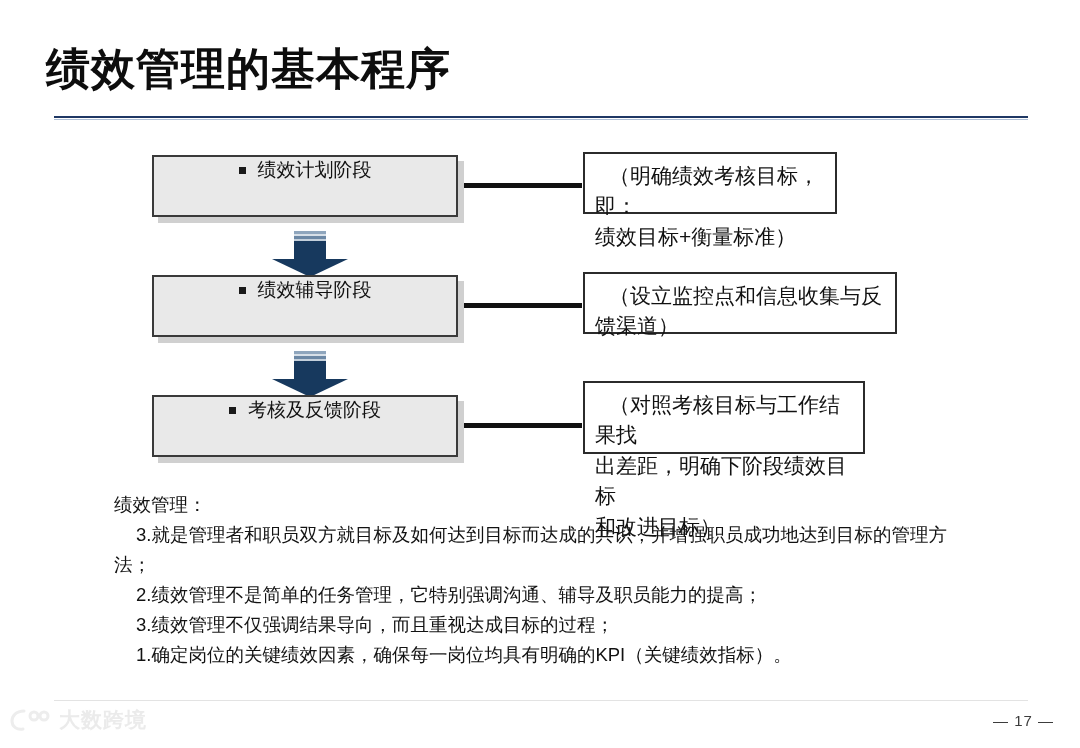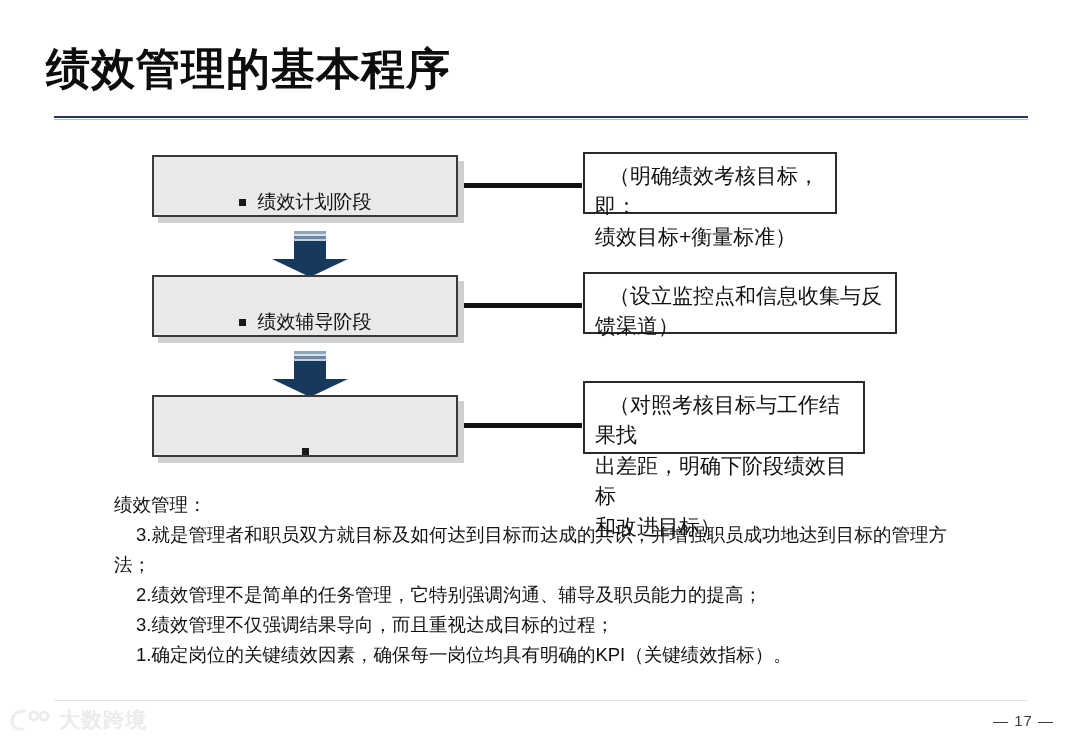--- a/index.html
+++ b/index.html
@@ -55,21 +55,21 @@
 
   .stage-box {
     position: absolute;
     width: 306px;
     height: 62px;
     background: #e9e9e9;
     border: 2px solid #3a3a3a;
     box-shadow: 6px 6px 0 rgba(150,150,150,0.45);
     box-sizing: border-box;
     display: flex;
-    align-items: flex-end;
+    align-items: flex-start;
     justify-content: center;
   }
   .stage-inner {
     display: flex;
     align-items: center;
     gap: 12px;
   }
   .stage-bullet {
     width: 7px;
     height: 7px;
@@ -228,20 +228,21 @@
       <rect x="22" y="5" width="32" height="3" fill="#6c88a5"></rect>
       <rect x="22" y="8" width="32" height="2" fill="#c3cfdb"></rect>
       <rect x="22" y="10" width="32" height="19" fill="#17395e"></rect>
       <polygon points="0,28 76,28 38,46" fill="#17395e"></polygon>
     </svg>
   </div>
 
   <div class="stage-box stage-3">
     <span class="stage-inner">
       <span class="stage-bullet"></span>
+      <span class="stage-label">考核及反馈阶段</span>
     </span>
   </div>
   <div class="connector connector-3"></div>
 
   <div class="callout callout-1">
     <p>（明确绩效考核目标，即：</p>
     <p>绩效目标+衡量标准）</p>
   </div>
 
   <div class="callout callout-2">

